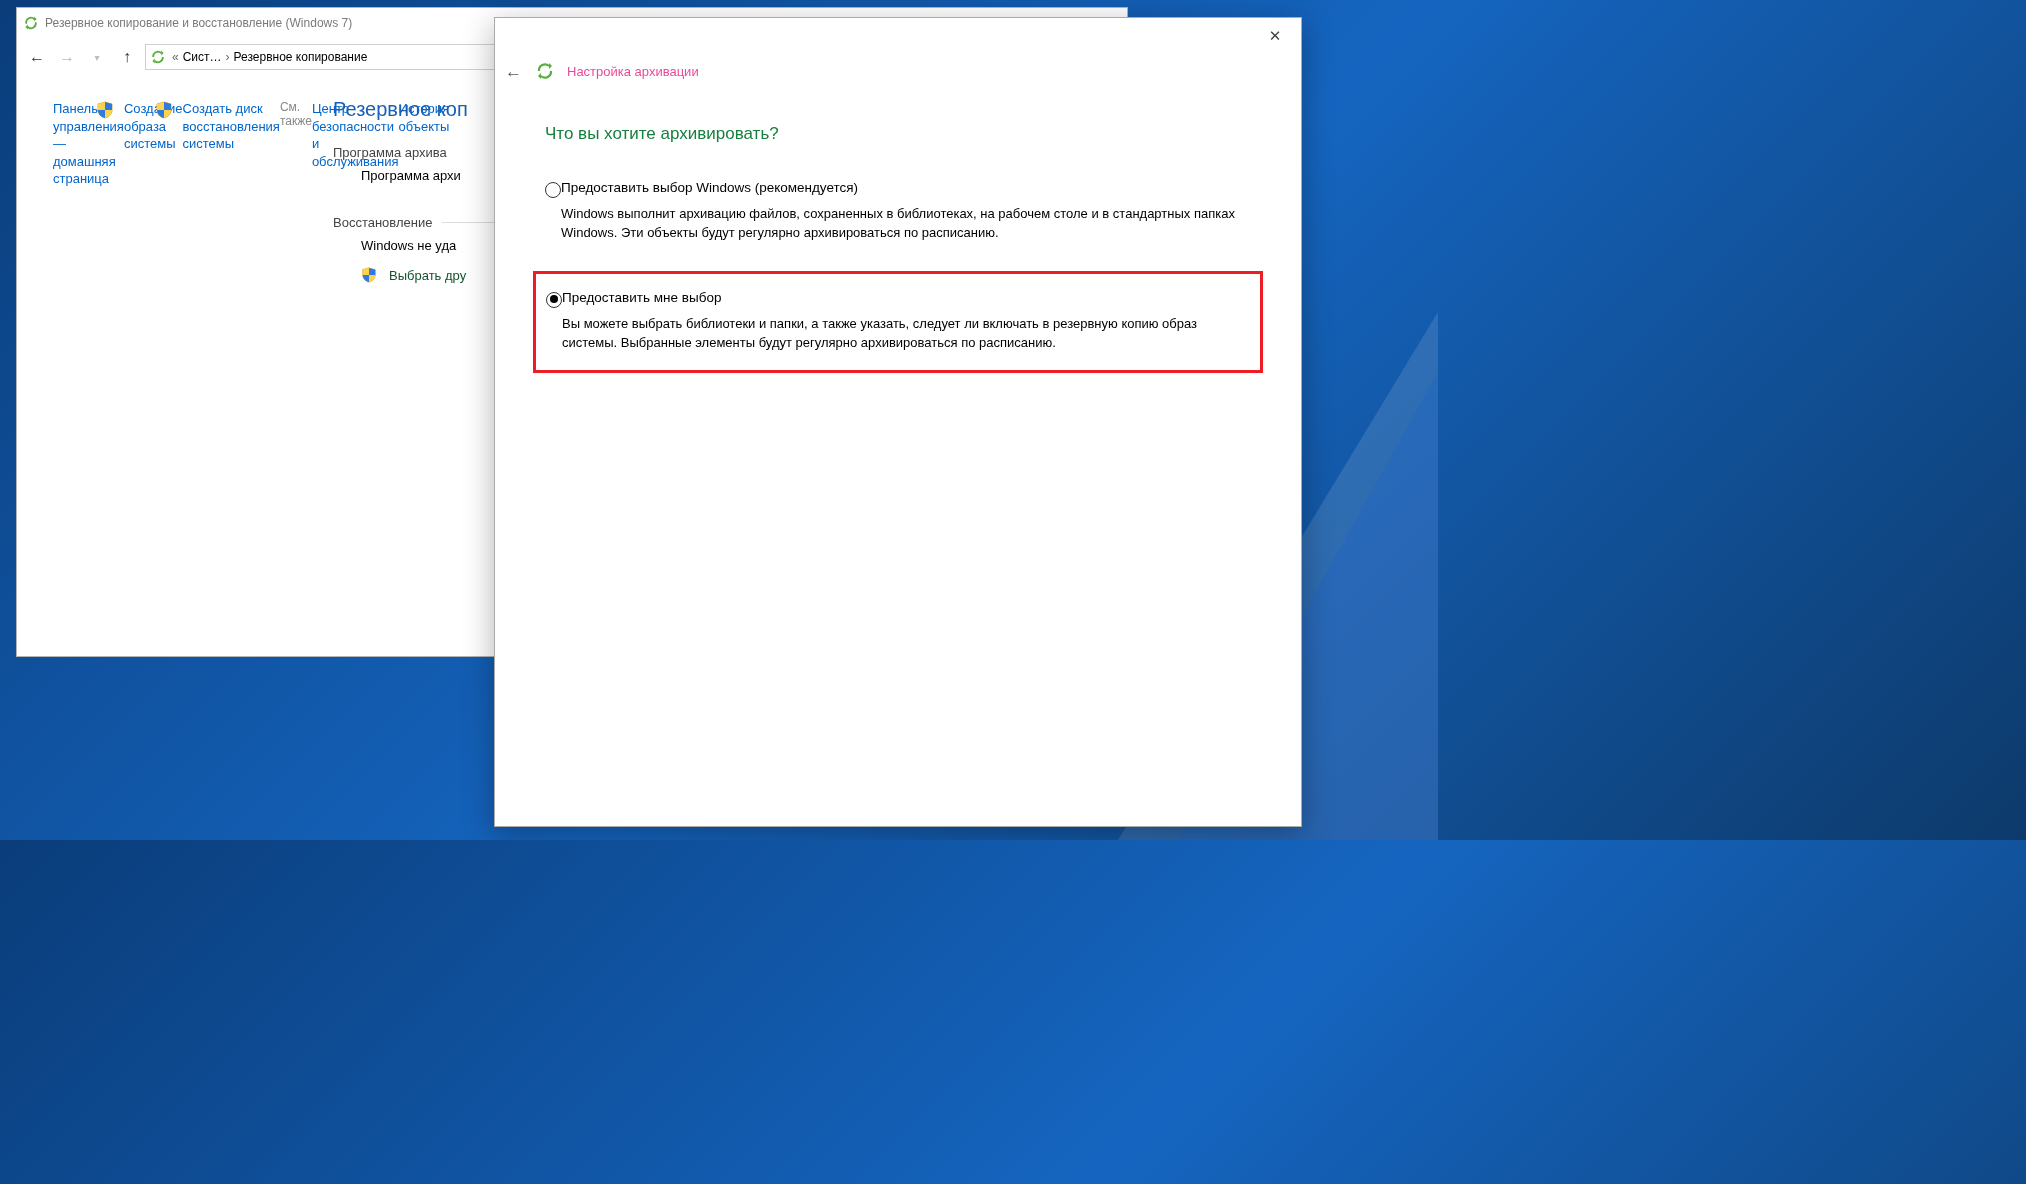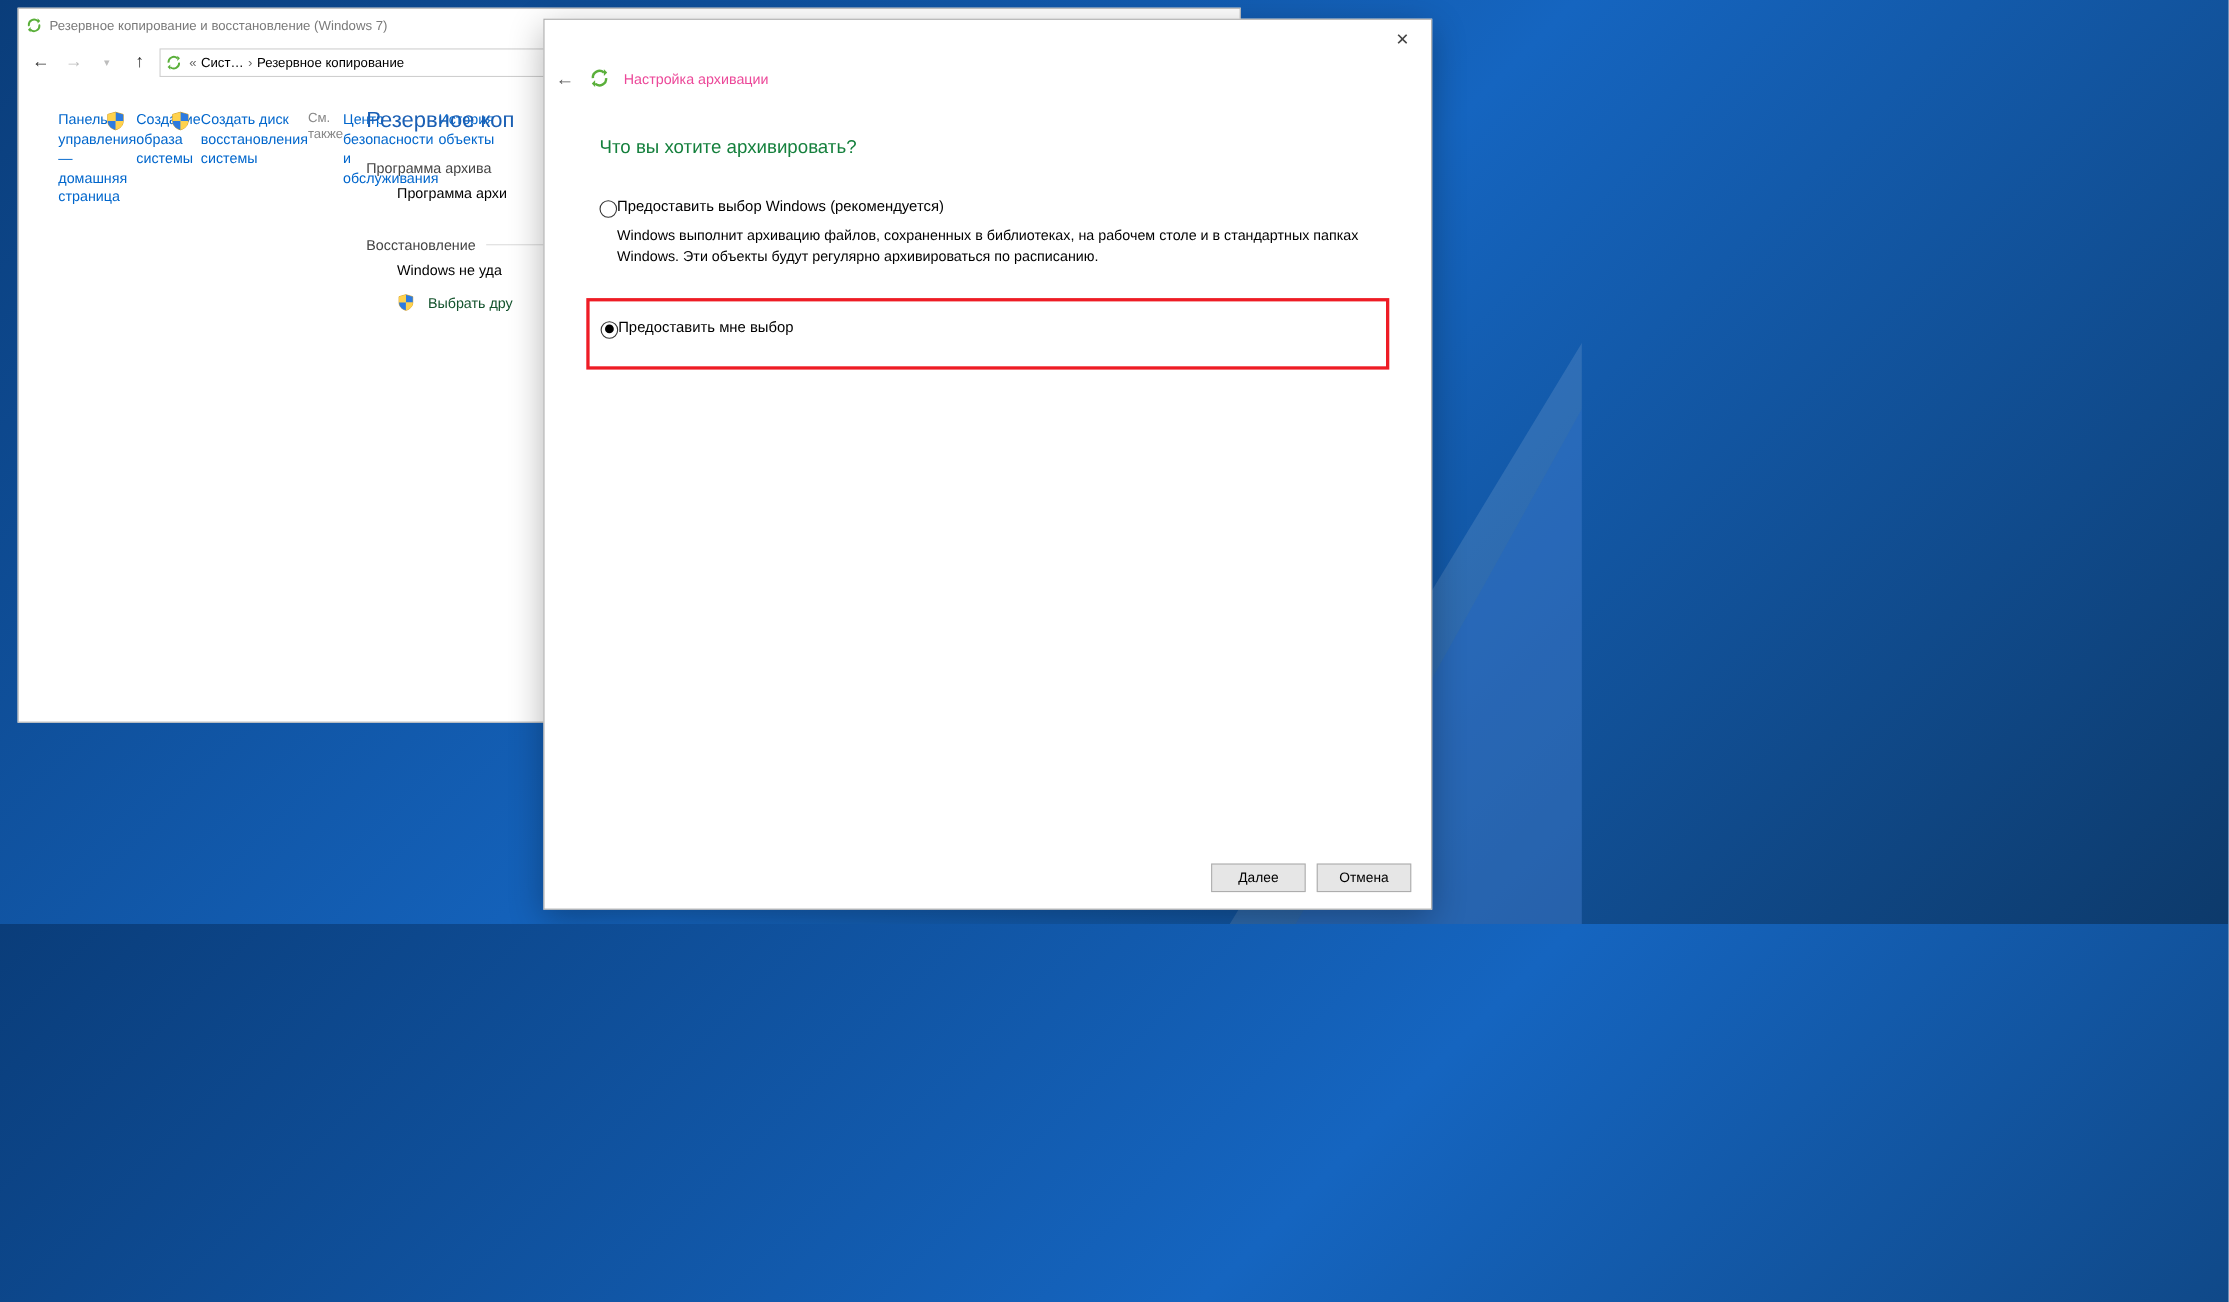--- a/index.html
+++ b/index.html
@@ -305,20 +305,17 @@
       <div class="opt-content">
         <div class="opt-label">Предоставить выбор Windows (рекомендуется)</div>
         <div class="opt-desc">Windows выполнит архивацию файлов, сохраненных в библиотеках, на рабочем столе и в стандартных папках Windows. Эти объекты будут регулярно архивироваться по расписанию.</div>
       </div>
     </div>
 
     <div class="opt highlighted">
       <div class="radio checked"></div>
       <div class="opt-content">
         <div class="opt-label">Предоставить мне выбор</div>
-      </div>
-    </div>
-  </div>
-  <div class="dlg-footer">
-    <div class="btn">Далее</div>
-    <div class="btn">Отмена</div>
+        <div class="opt-desc">Вы можете выбрать библиотеки и папки, а также указать, следует ли включать в резервную копию образ системы. Выбранные элементы будут регулярно архивироваться по расписанию.</div>
+      </div>
+    </div>
   </div>
 </div>
 
 </body></html>

